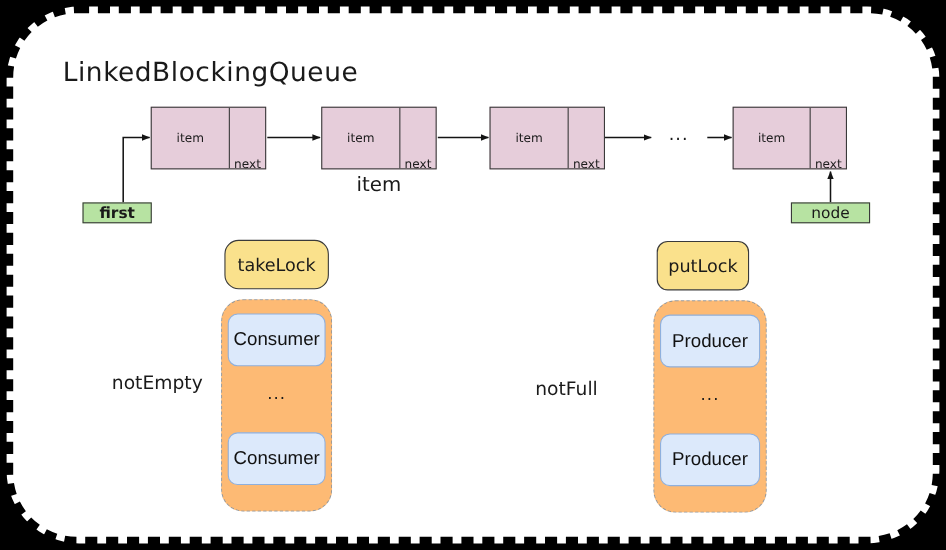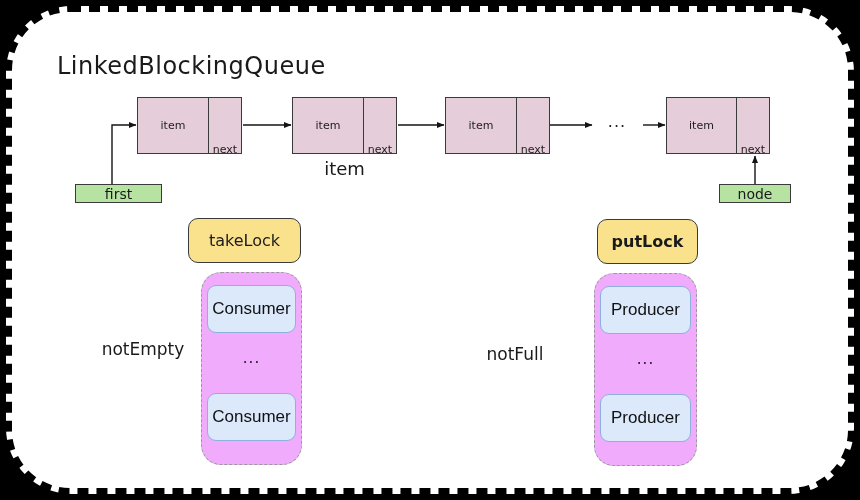--- a/index.html
+++ b/index.html
@@ -24,34 +24,34 @@
   .cell-item{flex:1;border-right:1.5px solid var(--stroke,#3a3a3a);}
   .cell-next{width:32px;margin-top:48px;}
   .node-caption{left:292px;top:158px;width:105px;text-align:center;font-size:18px;}
   .list-ellipsis{left:598px;top:112px;width:38px;text-align:center;font-size:16px;letter-spacing:1px;}
   
   .pointer-box{
     top:184px;height:19px;box-sizing:border-box;z-index:2;
     background:var(--pointer-fill,#b7e3a2);border:1.5px solid var(--stroke,#3a3a3a);
     display:flex;align-items:center;justify-content:center;font-size:14px;
   }
-  .pointer-first{left:75px;width:87px;}
+  .pointer-first{left:75px;width:63px;font-weight:bold;}
   .pointer-last{left:719px;width:72px;}
   
   .lock-box{
     top:218px;height:45px;box-sizing:border-box;z-index:2;
     background:var(--lock-fill,#fae18c);border:1.5px solid var(--stroke,#3a3a3a);border-radius:10px;
     display:flex;align-items:center;justify-content:center;font-size:16px;
   }
-  .lock-take{left:188px;width:113px;}
-  .lock-put{left:597px;width:101px;top:219px;font-weight:bold;}
+  .lock-take{left:204px;width:95px;border-radius:13px;}
+  .lock-put{left:597px;width:84px;top:219px;}
   
   .waiter-container{
     top:272px;height:193px;box-sizing:border-box;z-index:2;
-    background:#f0abfc;border:1.2px dashed #999;border-radius:20px;
+    background:#fdba74;border:1.2px dashed #999;border-radius:20px;
   }
   .container-take{left:201px;width:101px;}
   .container-put{left:594px;width:103px;top:273px;}
   .waiter-box{
     position:absolute;left:5px;right:5px;height:48px;box-sizing:border-box;
     background:var(--waiter-fill,#dce9fb);border:1.5px solid var(--waiter-border,#8fb0dd);border-radius:9px;
     display:flex;align-items:center;justify-content:center;
     font-family:"Liberation Sans",sans-serif;font-size:17px;color:#111;
   }
   .waiter-1{top:12px;}

